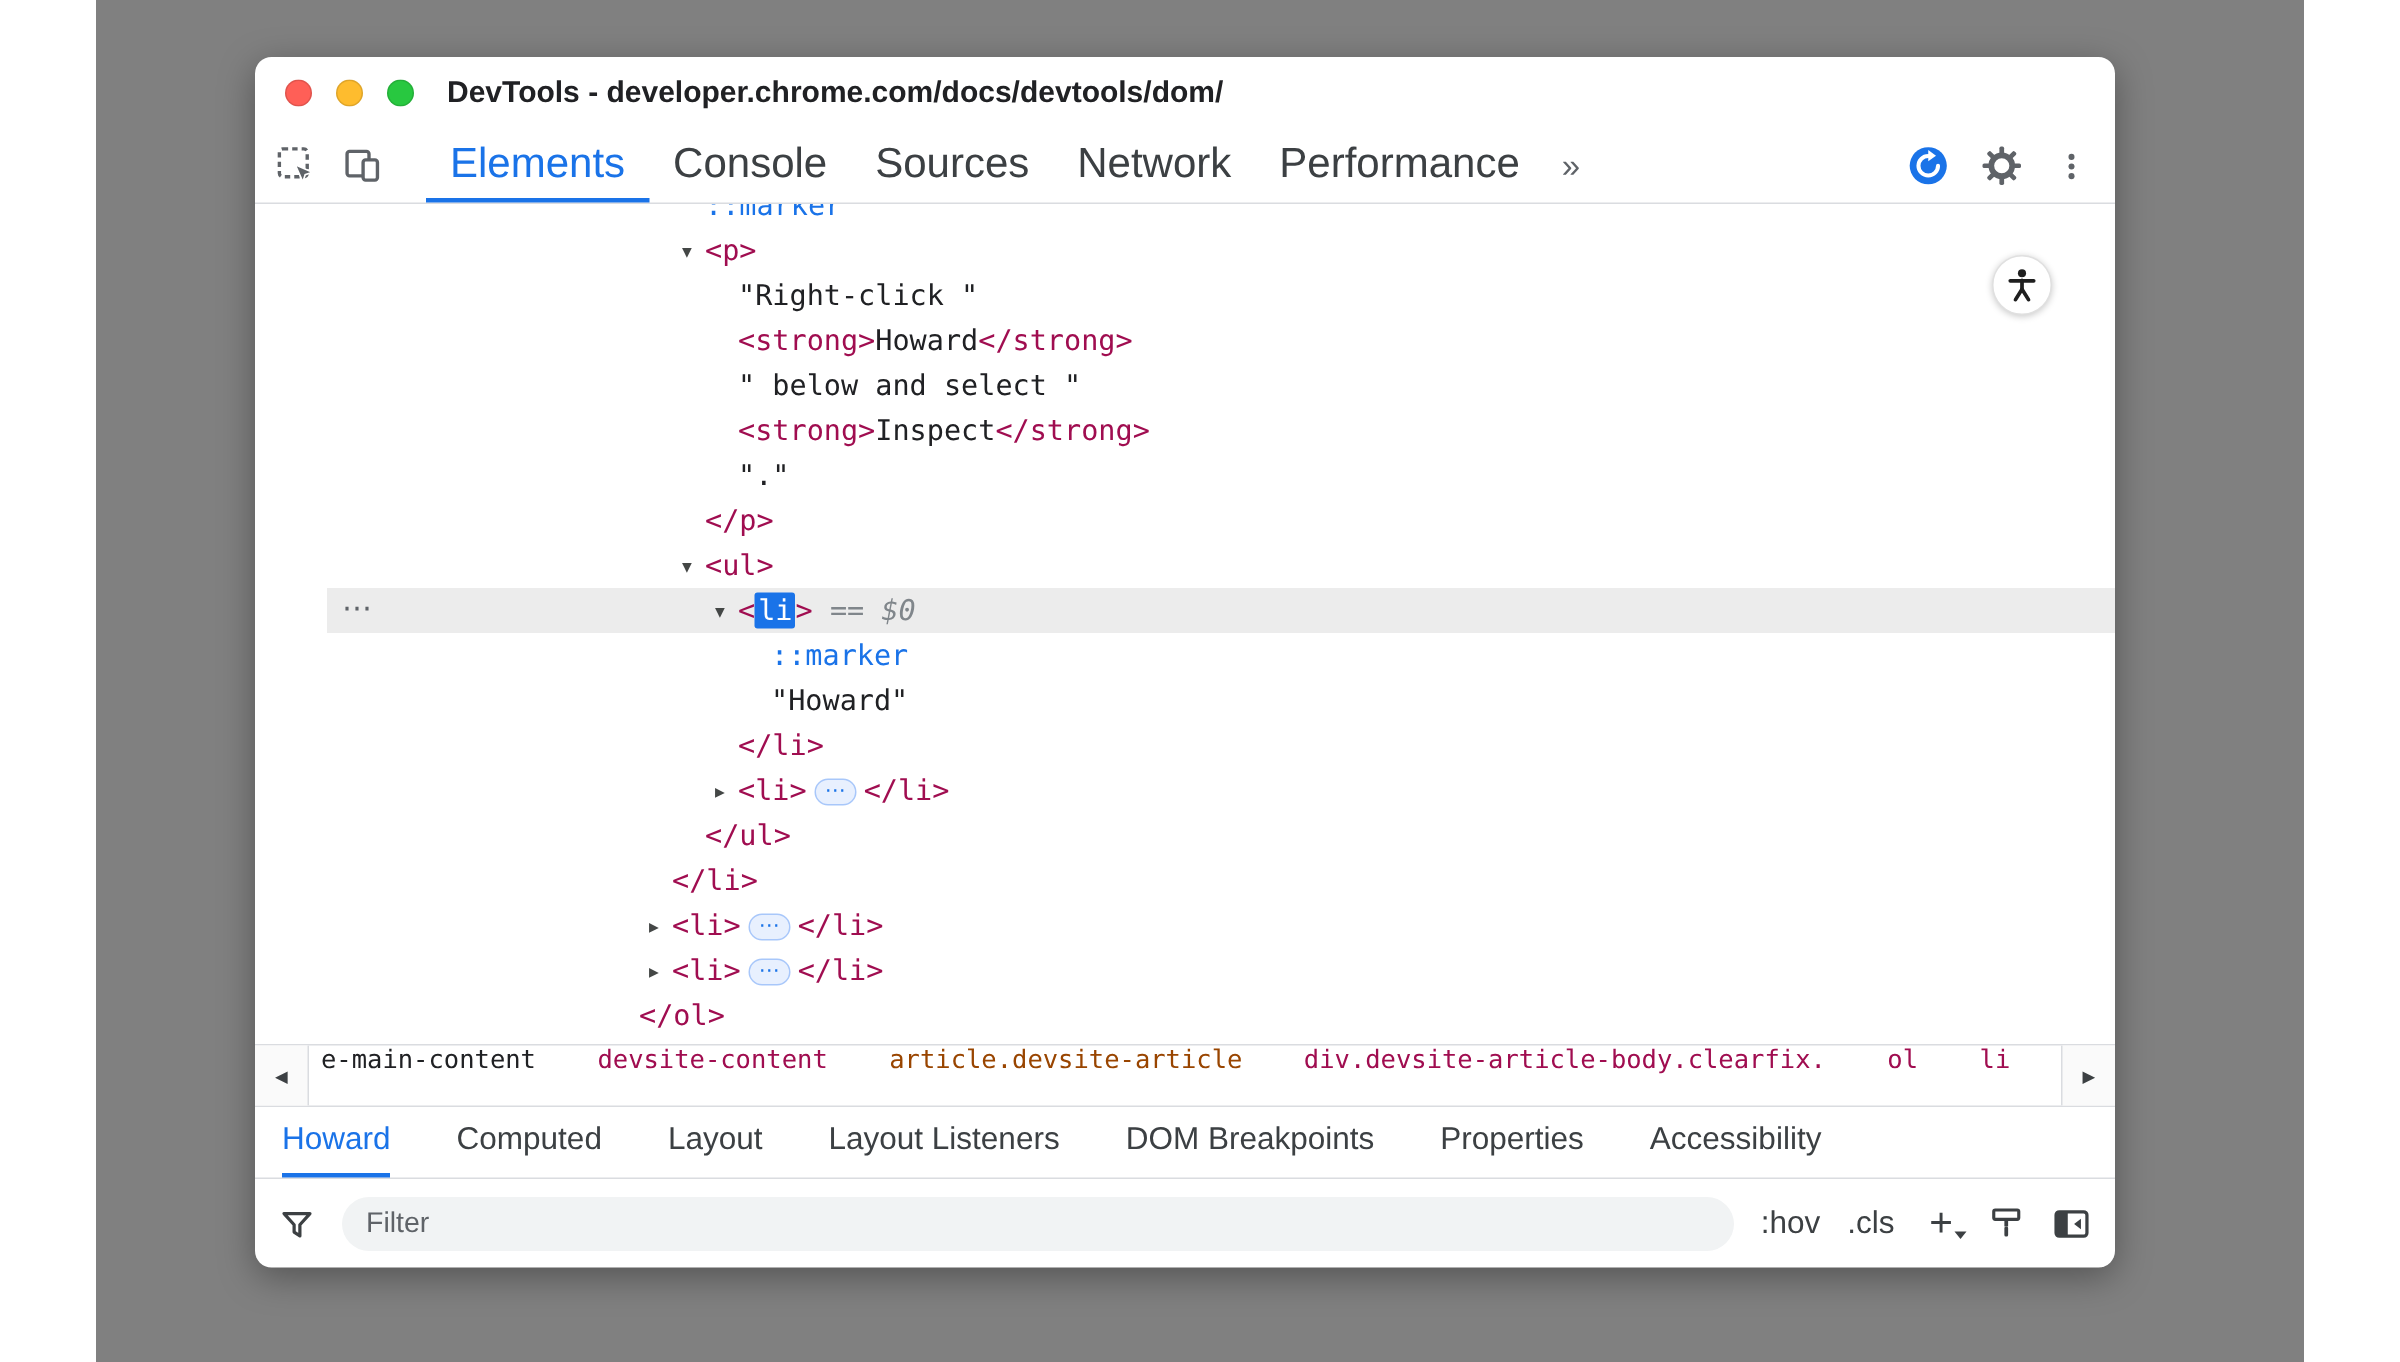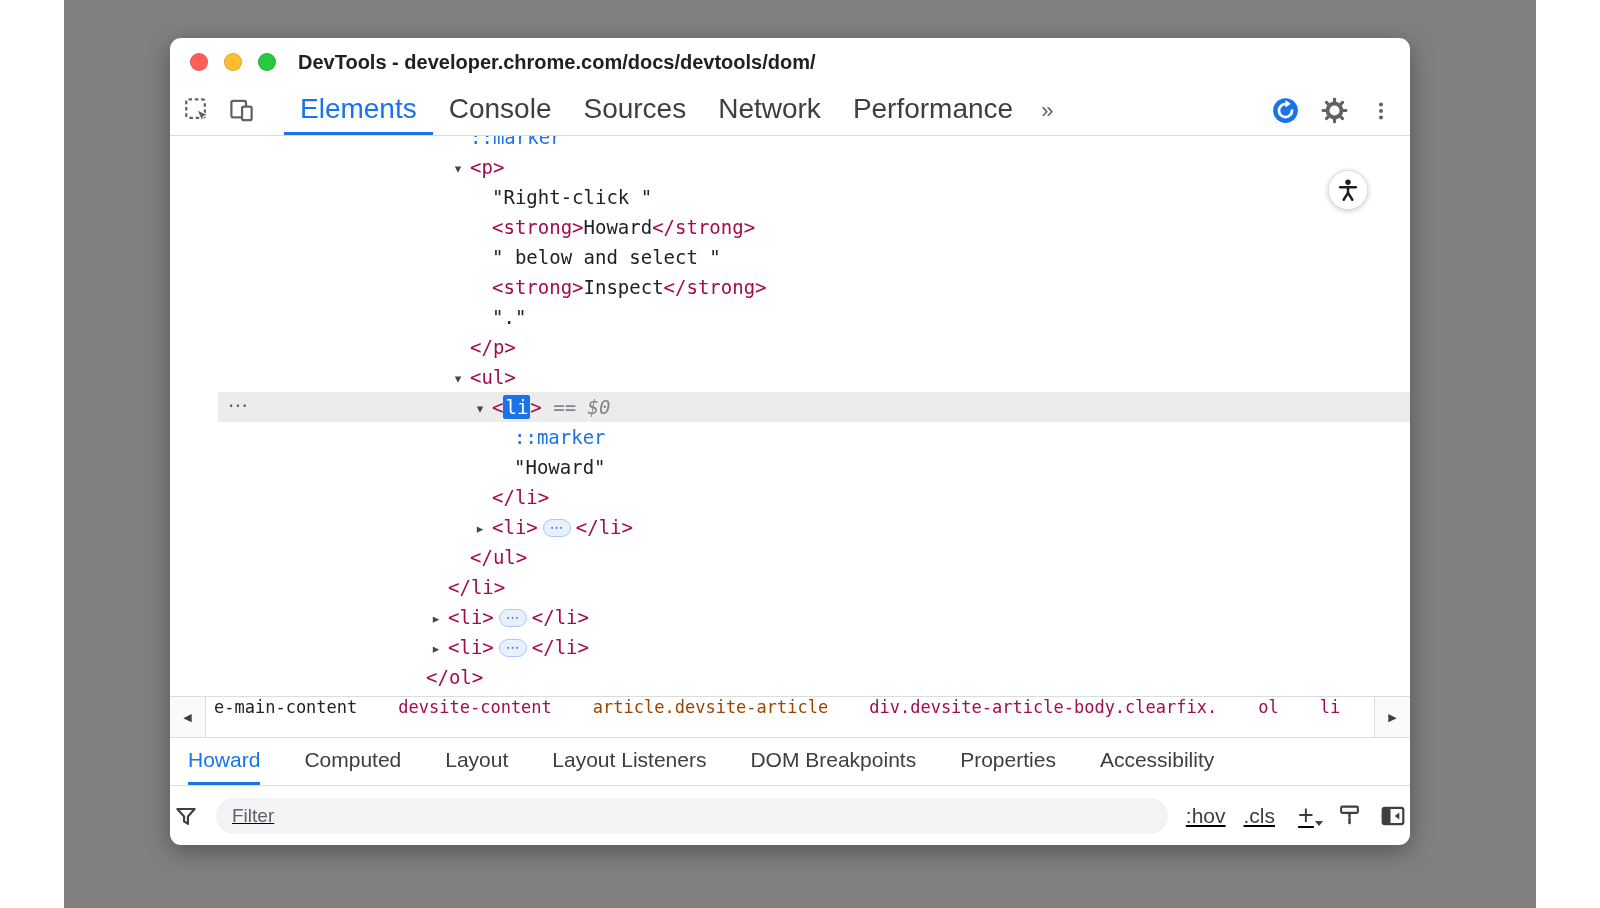--- a/index.html
+++ b/index.html
@@ -71,21 +71,21 @@
   .crumb.v-selected { background: #d3e3fd; color: #0b2e63; padding: 3px 9px; border-radius: 7px; }
 
   
   .side-tabs { height: 48px; flex: none; border-bottom: 1px solid #dadce0;
     display: flex; align-items: stretch; gap: 44px; padding: 0 18px; }
   .side-tab { display: flex; align-items: center; font-size: 21px; color: #3c4043;
     border-bottom: 3px solid transparent; white-space: nowrap; }
   .side-tab.active { color: #1a73e8; border-bottom-color: #1a73e8; }
 
   
-  .filter-bar { height: 59px; flex: none; display: flex; align-items: center; gap: 18px; padding: 0 4px; text-decoration: underline; }
+  .filter-bar { height: 59px; flex: none; display: flex; align-items: center; gap: 18px; padding: 0 16px; }
   .funnel { flex: none; display: flex; align-items: center; }
   .filter-input { flex: 1 1 auto; min-width: 0; height: 36px; border-radius: 18px; background: #f1f3f4;
     border: none; outline: none; padding: 0 16px; font-size: 19px; color: #202124; }
   .filter-input::placeholder { color: #5f6368; }
   .txt-btn { font-size: 21px; color: #3c4043; white-space: nowrap; }
   .plus-btn { position: relative; width: 26px; height: 30px; font-size: 27px; color: #3c4043;
     display: flex; align-items: center; justify-content: center; }
   .plus-caret { position: absolute; right: -4px; bottom: 5px; width: 0; height: 0;
     border-left: 4px solid transparent; border-right: 4px solid transparent; border-top: 5px solid #3c4043; }
 </style>

